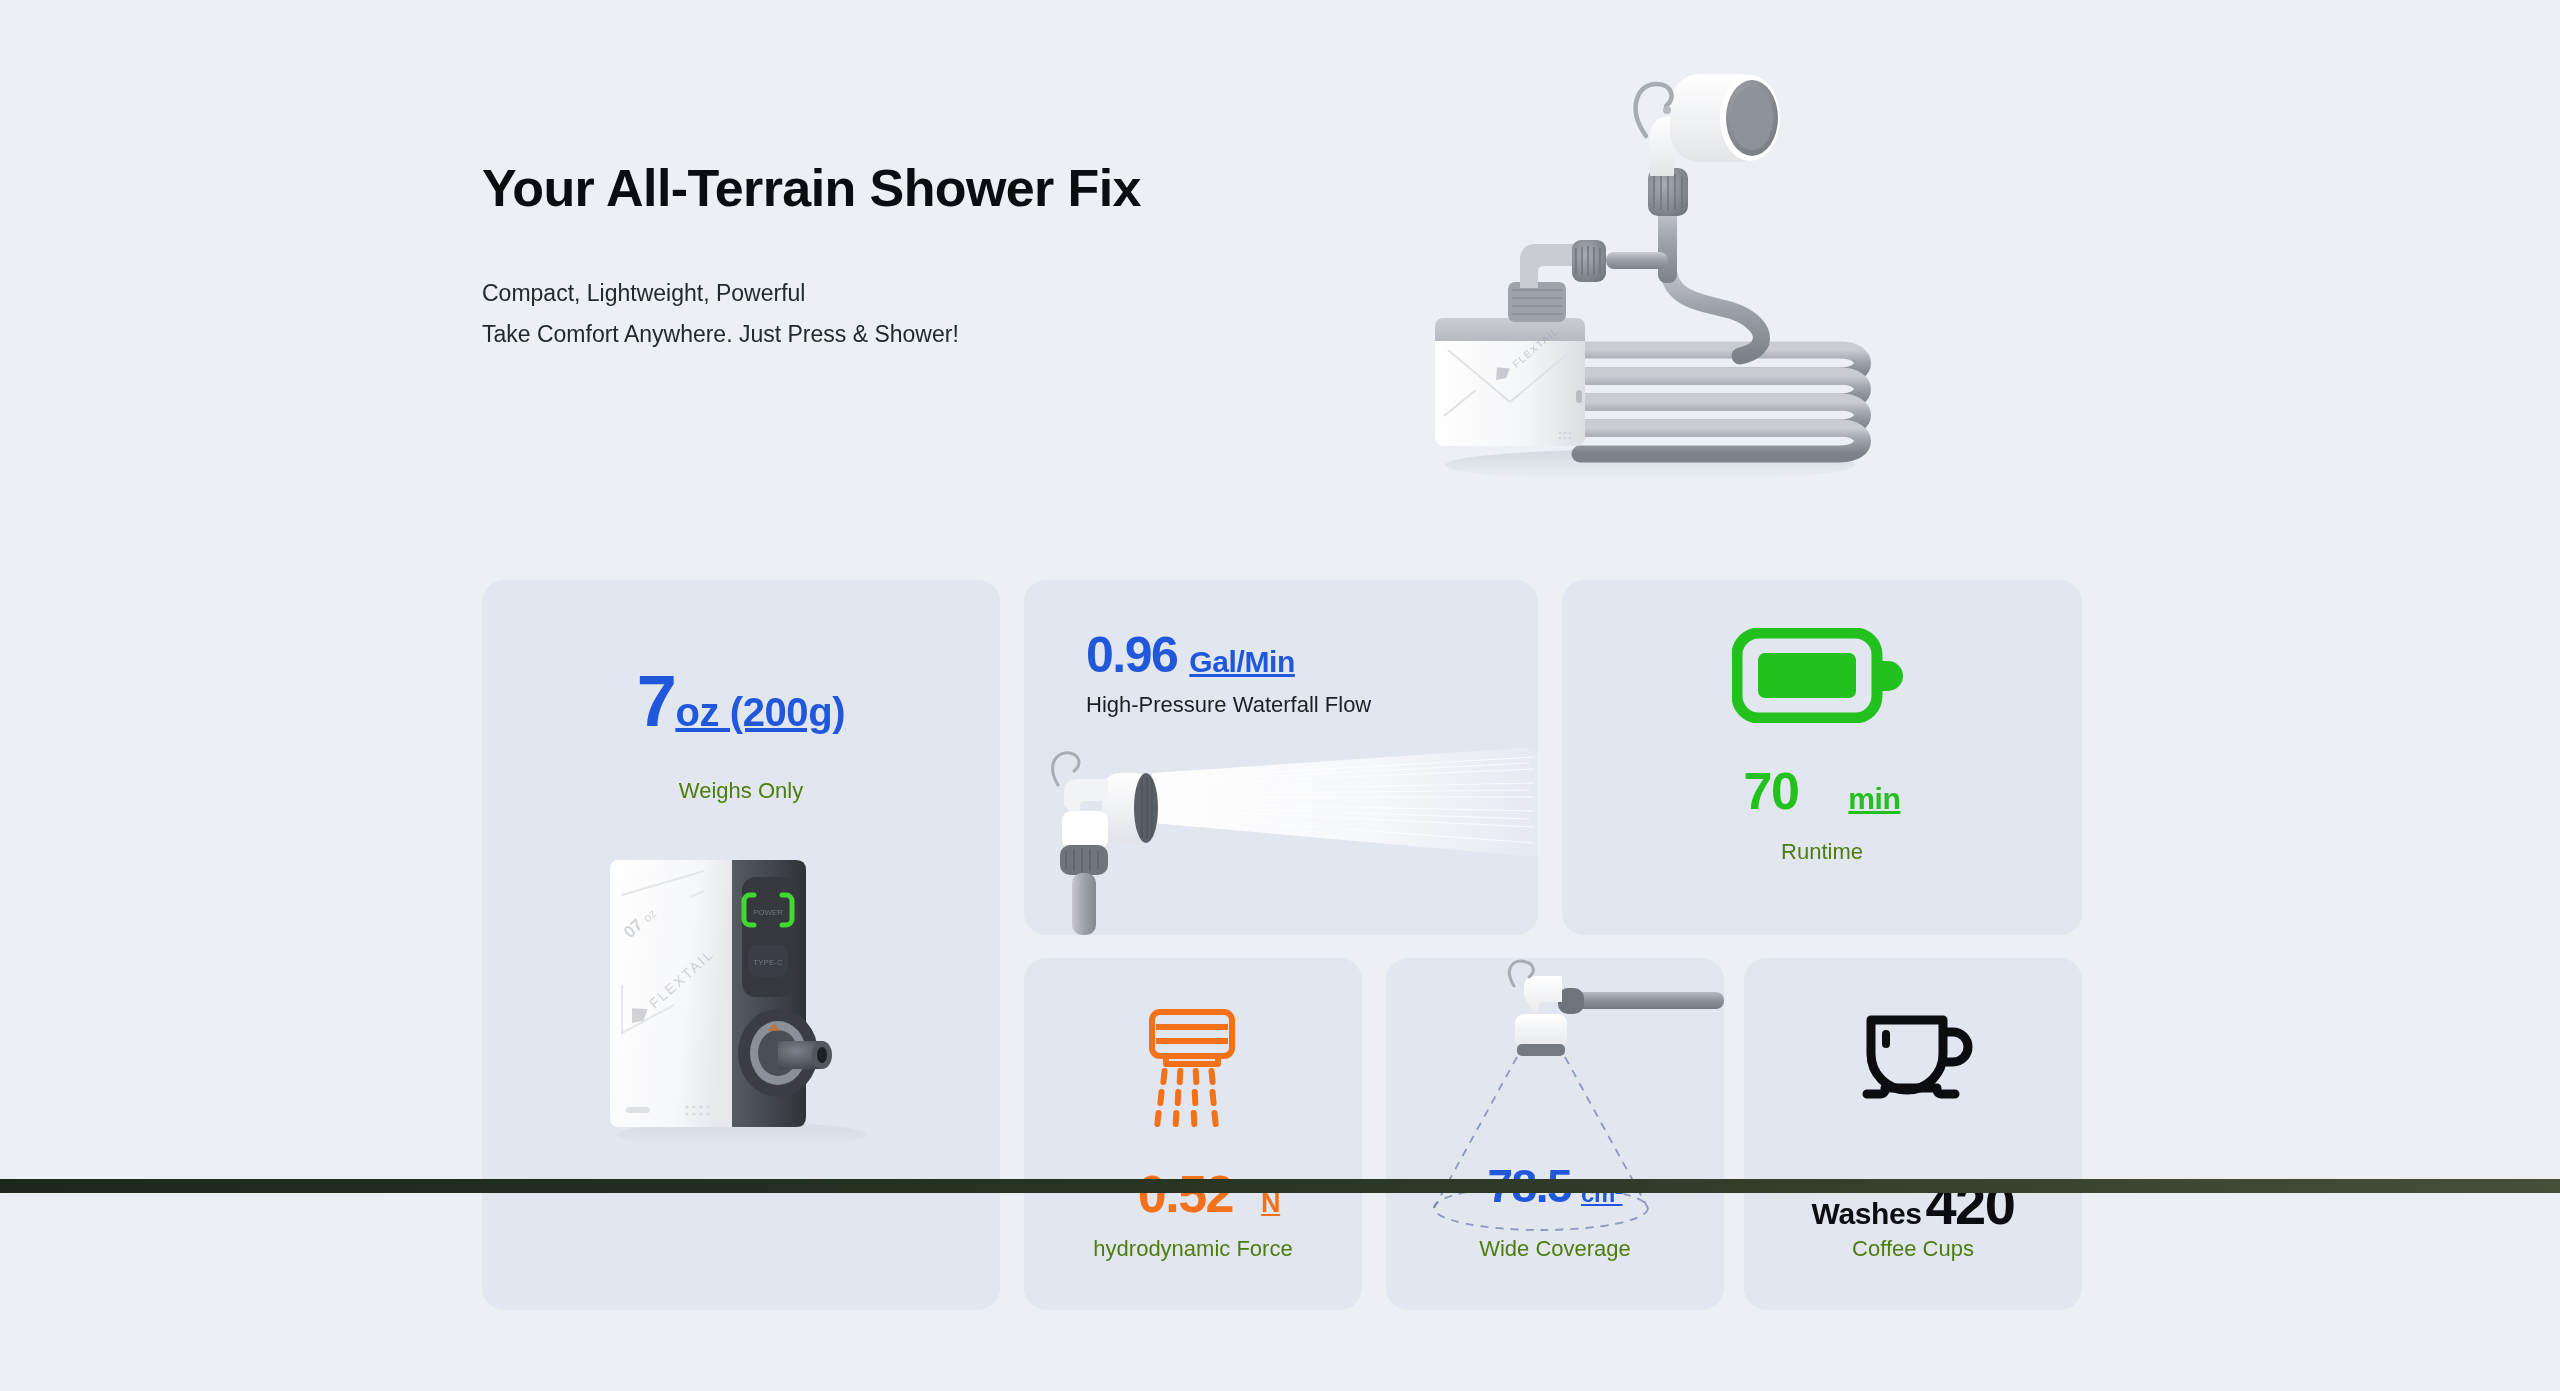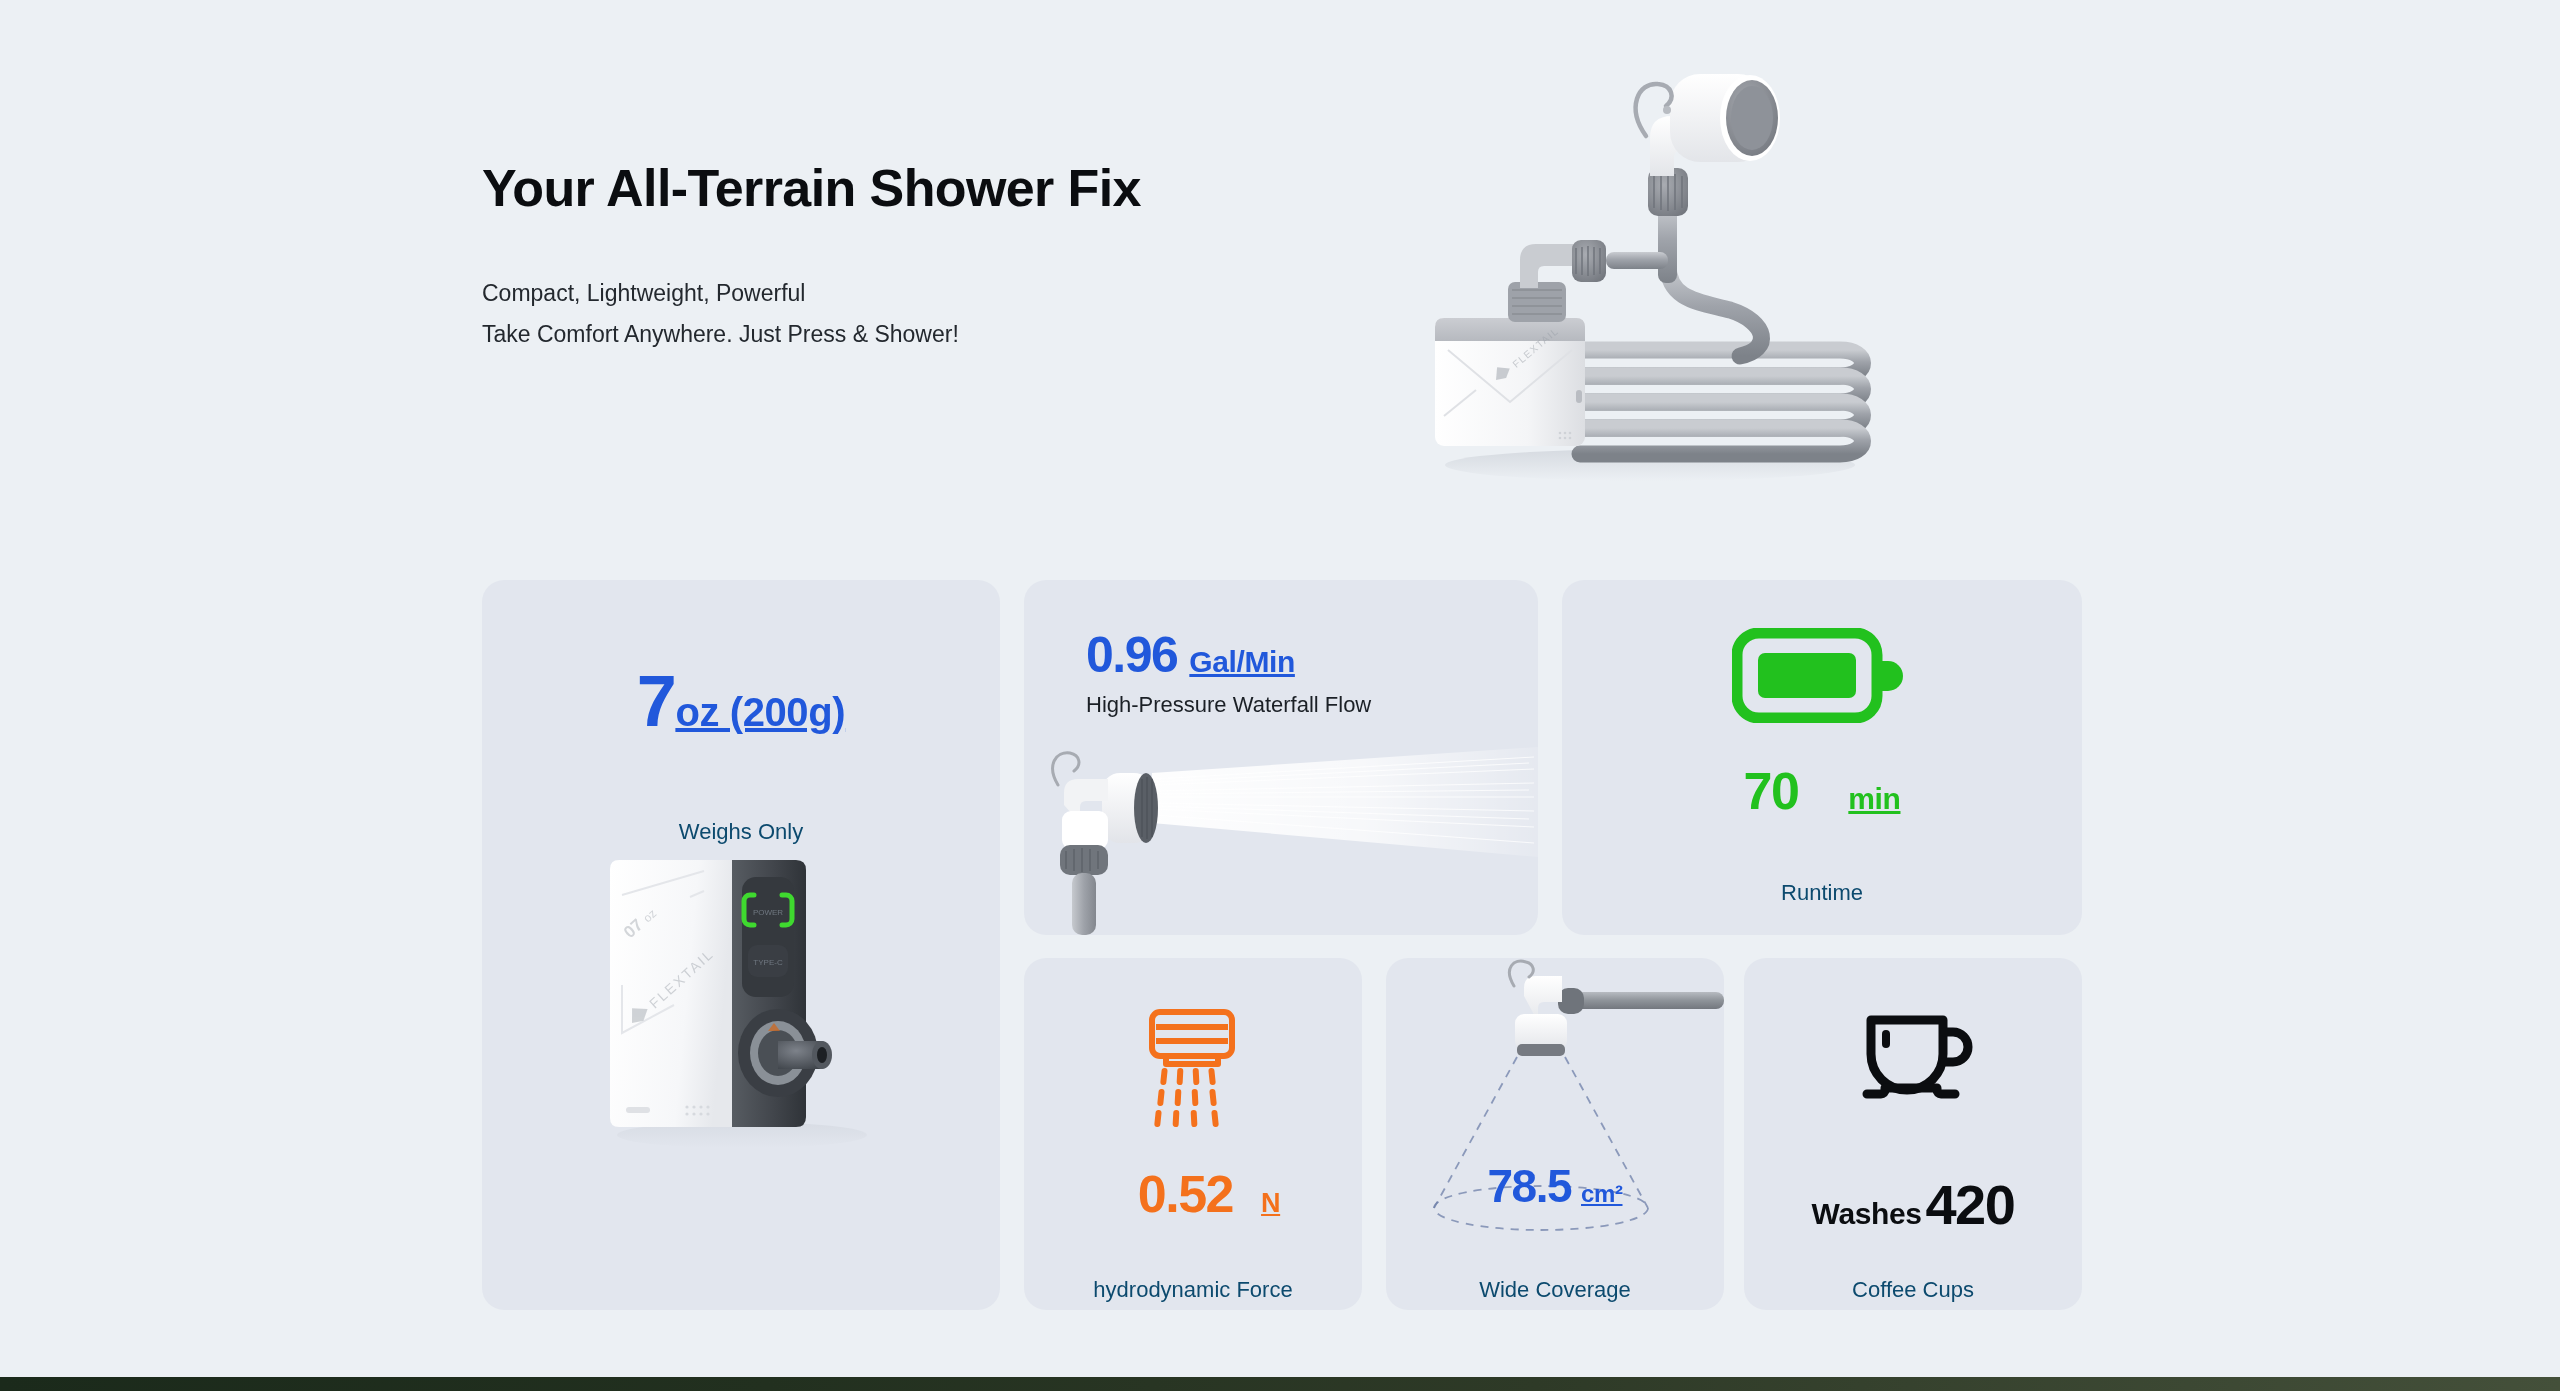--- a/index.html
+++ b/index.html
@@ -13,21 +13,21 @@
   body {
     background: #ECF0F4;
     font-family: "Liberation Sans", sans-serif;
     color: #111418;
     position: relative;
   }
 
   .page {
     position: relative;
     width: 2560px;
-    height: 1391px;
+    height: 1193px;
   }
 
   
   .hero {
     position: absolute;
     left: 0; top: 0;
     width: 2560px;
     height: 560px;
   }
 
@@ -134,23 +134,22 @@
     font-size: 34px;
     font-weight: 800;
     letter-spacing: -0.4px;
     line-height: 1;
     text-decoration: underline;
   }
   .stat-caption {
     text-align: center;
     font-size: 22px;
     font-weight: 400;
-    color: #0c4a6e;
+    color: #4d7c0f;
     line-height: 1.3;
-    margin-top: 41px;
   }
 
   
   .weight-head { position: absolute; left: 0; top: 85px; width: 100%; }
   .weight-head .stat-num  { font-size: 72px; }
   .weight-head .stat-unit { font-size: 40px; }
   .weight-caption { position: absolute; left: 0; top: 197px; width: 100%; }
 
   .weight-img {
     position: absolute;

